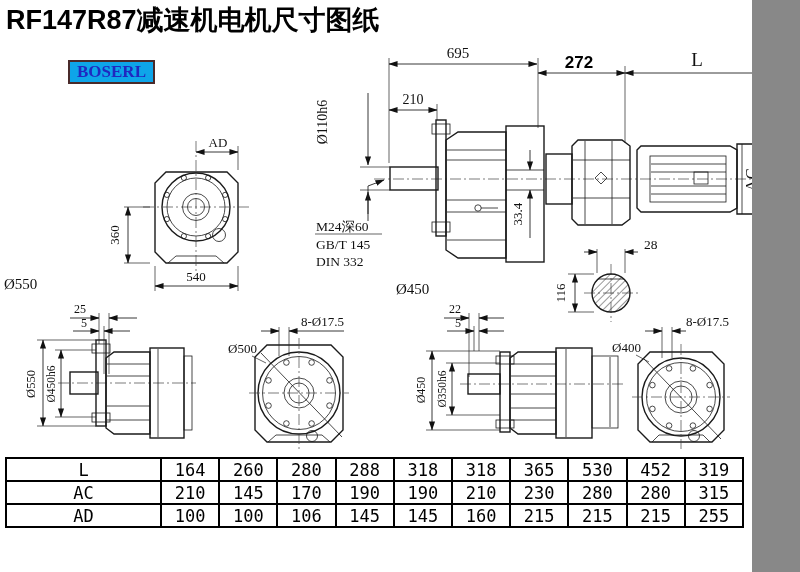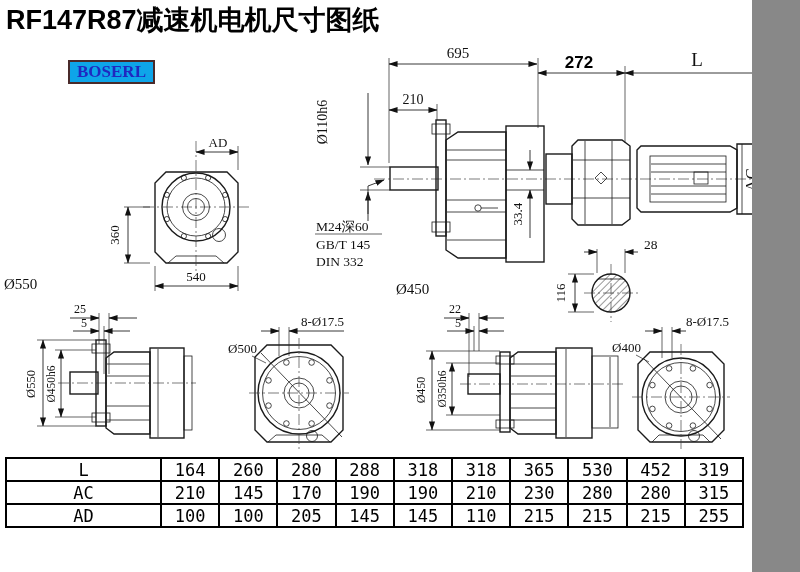--- a/index.html
+++ b/index.html
@@ -327,24 +327,24 @@
       <td>210</td>
       <td>230</td>
       <td>280</td>
       <td>280</td>
       <td>315</td>
     </tr>
     <tr class="rw">
       <td>AD</td>
       <td>100</td>
       <td>100</td>
-      <td>205</td>
+      <td>106</td>
       <td>145</td>
       <td>145</td>
-      <td>110</td>
+      <td>160</td>
       <td>215</td>
       <td>215</td>
       <td>215</td>
       <td>255</td>
     </tr>
   </tbody>
     </table>
 
   <div class="tick"></div>
 </div>

